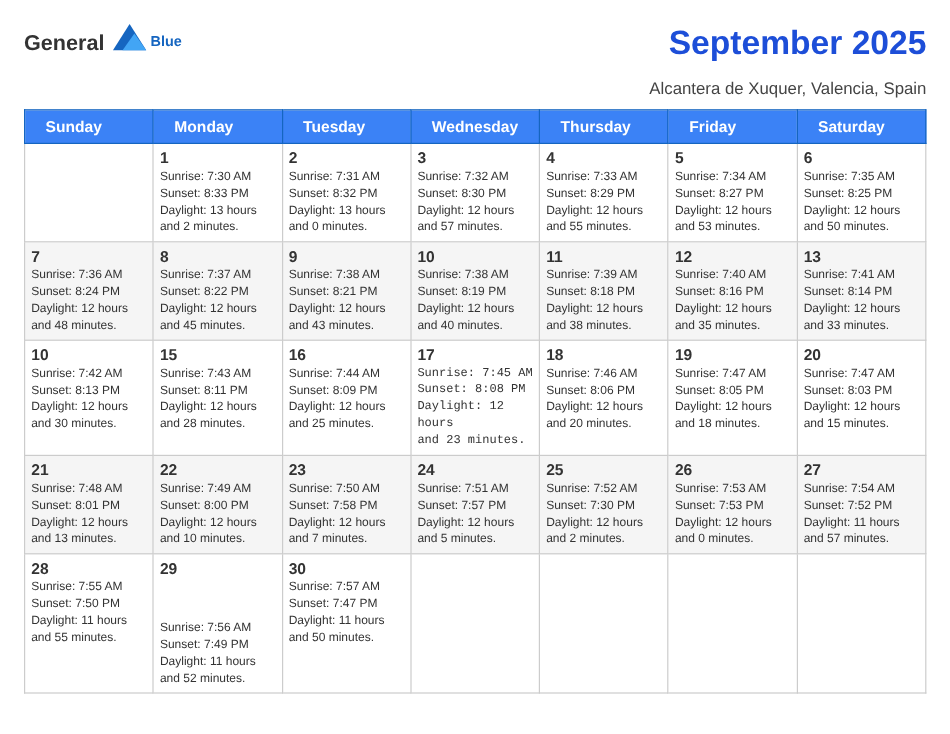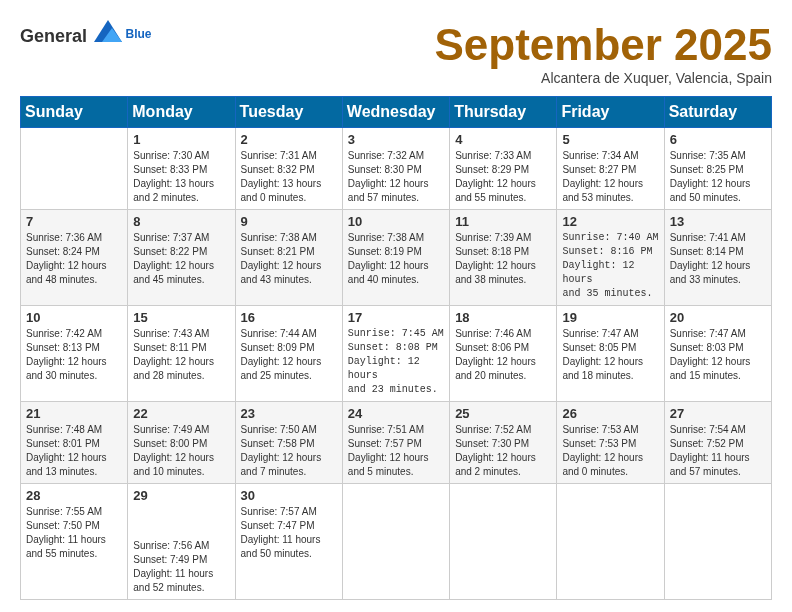--- a/index.html
+++ b/index.html
@@ -23,38 +23,39 @@
     }
     .logo-icon {
       width: 28px;
       height: 22px;
       margin-left: 2px;
     }
     .title-area {
       text-align: right;
     }
     .month-title {
-      font-size: 44px;
+      font-size: 28px;
       font-weight: bold;
-      color: #a16207;
+      color: #1d4ed8;
     }
     .location {
       font-size: 14px;
       color: #444;
+      margin-top: 13px;
     }
     .calendar {
       width: 100%;
       border-collapse: collapse;
       border: 1px solid #ccc;
     }
     .calendar th {
-      background-color: #0369a1;
+      background-color: #3b82f6;
       color: #fff;
-      padding: 6px 4px;
-      font-size: 16px;
+      padding: 6px 17px;
+      font-size: 13px;
       text-align: left;
       border: 1px solid #1565c0;
     }
     .calendar td {
       vertical-align: top;
       padding: 4px 5px;
       border: 1px solid #ccc;
       font-size: 10.5px;
       color: #333;
       width: 107px;
@@ -184,21 +185,21 @@
         </td>
         <td>
           <span class="day-num">11</span>
           <div class="cell-text" style="white-space: pre-line;">Sunrise: 7:39 AM
 Sunset: 8:18 PM
 Daylight: 12 hours
 and 38 minutes.</div>
         </td>
         <td>
           <span class="day-num">12</span>
-          <div class="cell-text" style="white-space: pre-line; font-family: Liberation Mono, monospace;">Sunrise: 7:40 AM
+          <div class="cell-text" style="white-space: pre-line;">Sunrise: 7:40 AM
 Sunset: 8:16 PM
 Daylight: 12 hours
 and 35 minutes.</div>
         </td>
         <td>
           <span class="day-num">13</span>
           <div class="cell-text" style="white-space: pre-line;">Sunrise: 7:41 AM
 Sunset: 8:14 PM
 Daylight: 12 hours
 and 33 minutes.</div>

